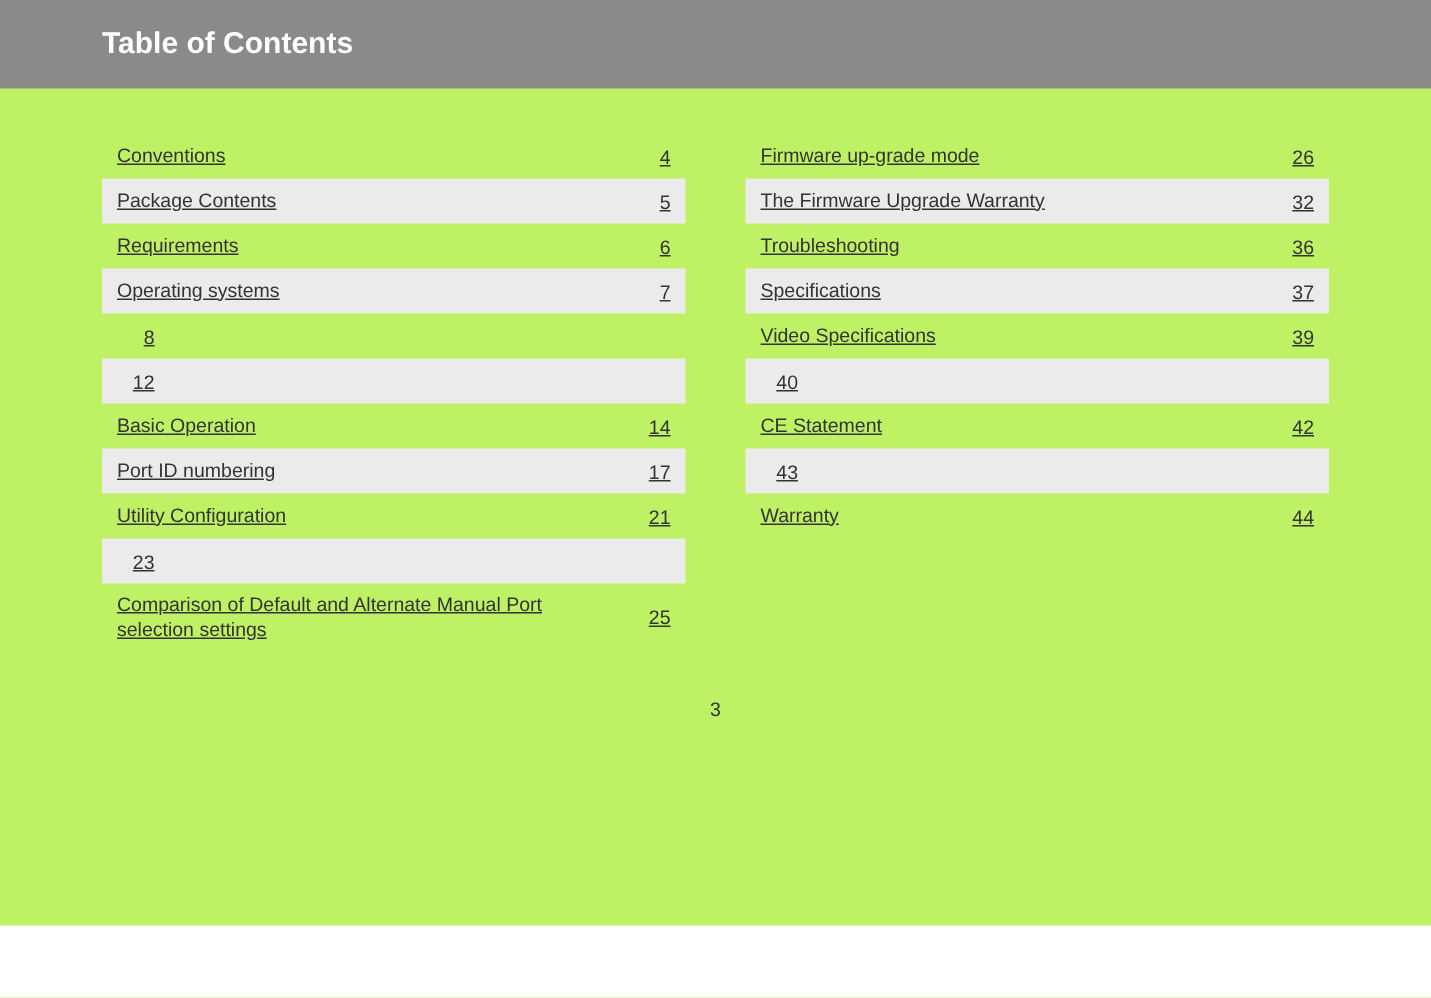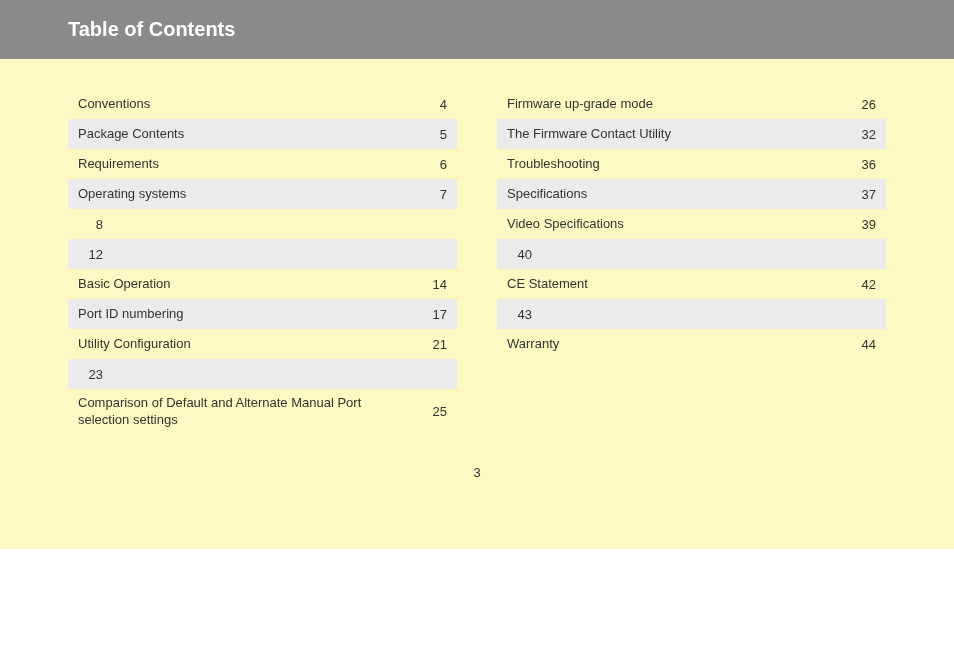--- a/index.html
+++ b/index.html
@@ -13,22 +13,22 @@
       height: 665px;
       background: #ffffff;
       font-family: Arial, Helvetica, sans-serif;
       font-size: 13px;
       color: #333333;
       overflow: hidden;
     }
 
     .page-container {
       width: 954px;
-      height: 549px;
-      background: #fef9c3;
+      height: 617px;
+      background: #bef264;
       position: relative;
     }
 
     .header-bar {
       background: #8a8a8a;
       width: 100%;
       padding: 18px 68px;
       margin-bottom: 30px;
     }
 
@@ -39,20 +39,21 @@
     }
 
     .content-area {
       display: flex;
       padding: 0 68px;
       gap: 40px;
     }
 
     .column {
       flex: 1;
+      text-decoration: underline;
     }
 
     .toc-row {
       display: flex;
       align-items: center;
       justify-content: space-between;
       padding: 6px 10px;
       font-size: 13px;
       color: #333333;
       min-height: 30px;
@@ -135,21 +136,21 @@
           <span class="entry-page">25</span>
         </div>
       </div>
 
     <div class="column" id="right-col">
         <div class="toc-row">
           <span class="entry-label">Firmware up-grade mode</span>
           <span class="entry-page">26</span>
         </div>
         <div class="toc-row shaded">
-          <span class="entry-label">The Firmware Contact Utility</span>
+          <span class="entry-label">The Firmware Upgrade Warranty</span>
           <span class="entry-page">32</span>
         </div>
         <div class="toc-row">
           <span class="entry-label">Troubleshooting</span>
           <span class="entry-page">36</span>
         </div>
         <div class="toc-row shaded">
           <span class="entry-label">Specifications</span>
           <span class="entry-page">37</span>
         </div>

